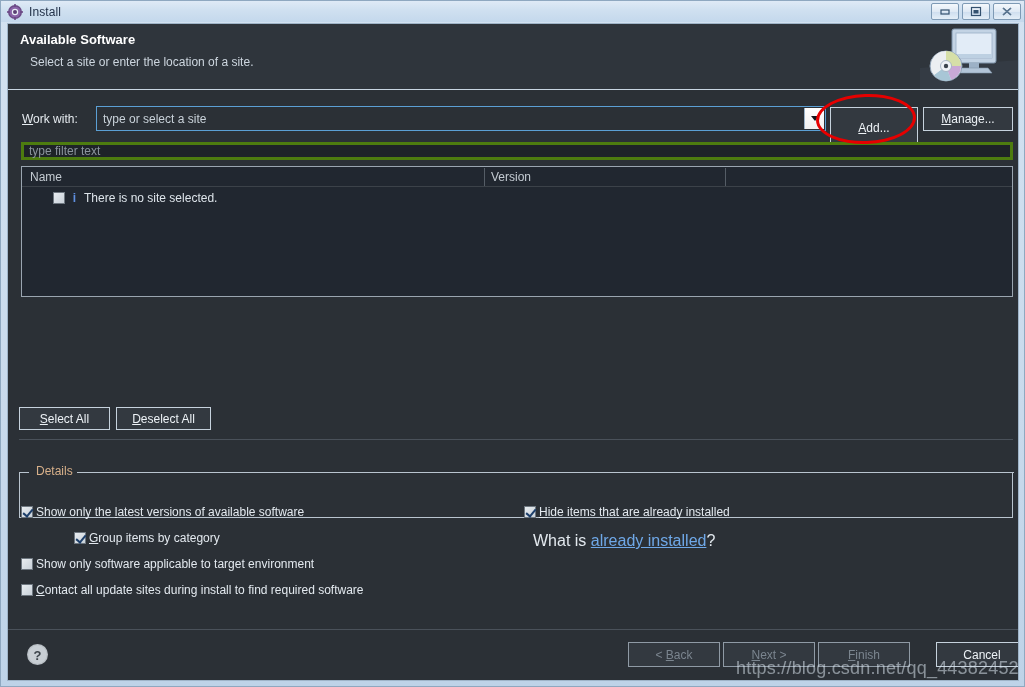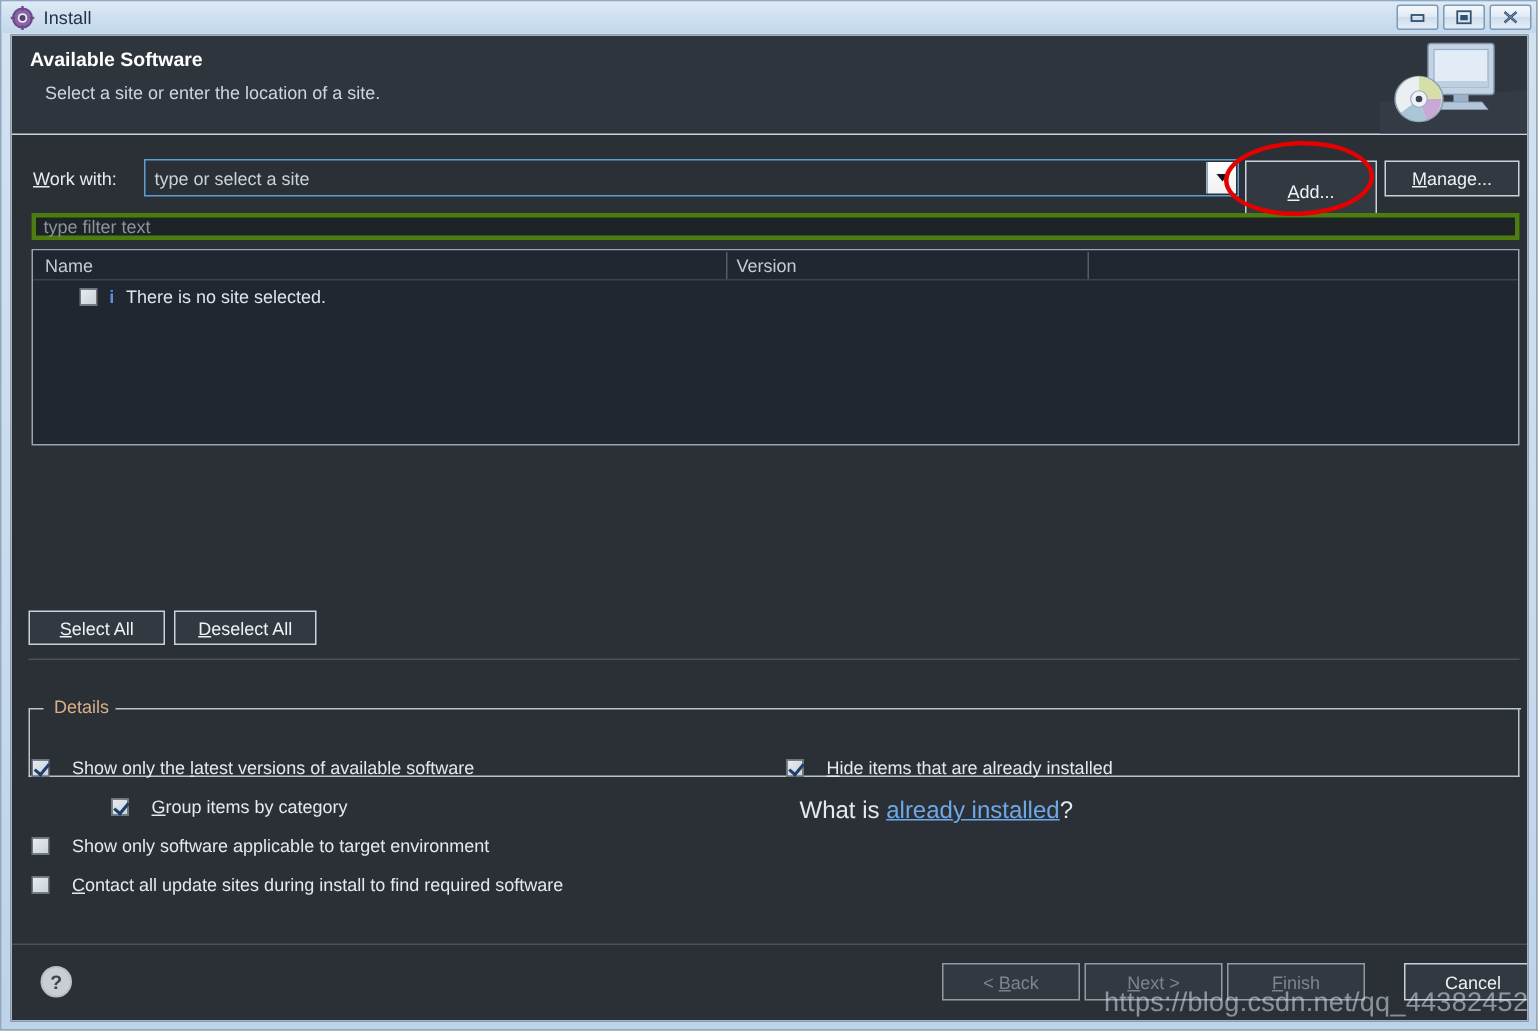--- a/index.html
+++ b/index.html
@@ -214,21 +214,21 @@
     position: absolute; left: 12px; top: -8px;
     background: #2b3036;
     padding: 0 4px;
     color: #d8b08a; font-size: 12px;
   }
 
   
   .opts { position: absolute; left: 0; top: 415px; width: 100%; }
   .opt {
     position: absolute;
-    display: flex; align-items: center; gap: 15px;
+    display: flex; align-items: center; gap: 3px;
     color: #e3e9ef; font-size: 12px;
     white-space: nowrap;
   }
   .opt u { text-decoration: underline; }
   .opt-l1 { left: 13px; top: 0px; }
   .opt-l2 { left: 22px; top: 26px; margin-left: 44px; }
   .opt-l3 { left: 13px; top: 52px; }
   .opt-l4 { left: 13px; top: 78px; }
   .opt-r1 { left: 516px; top: 0px; }
   .whatis {

